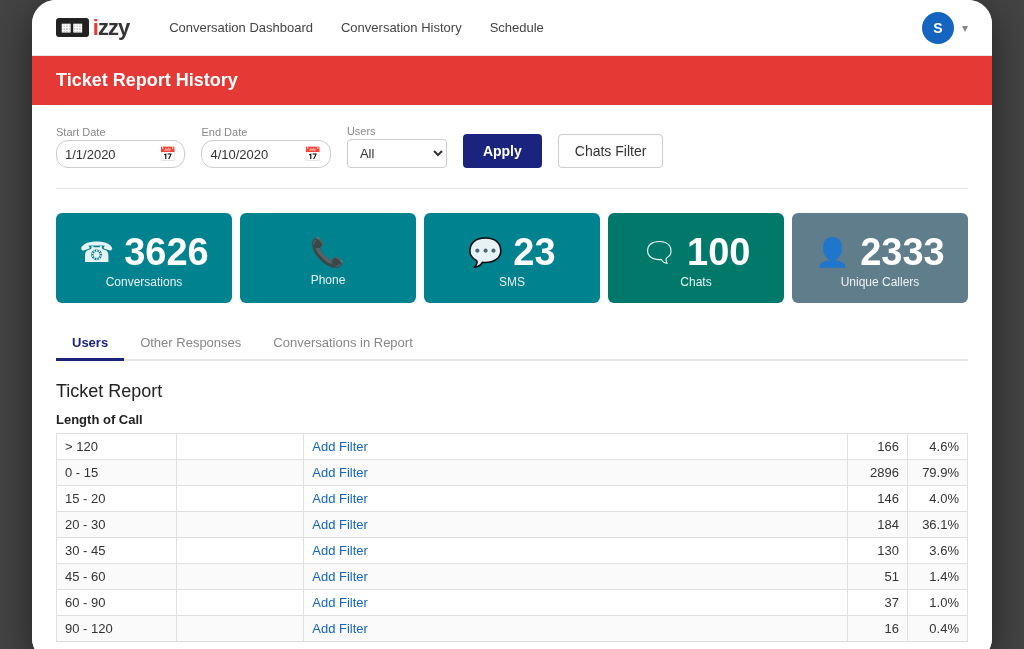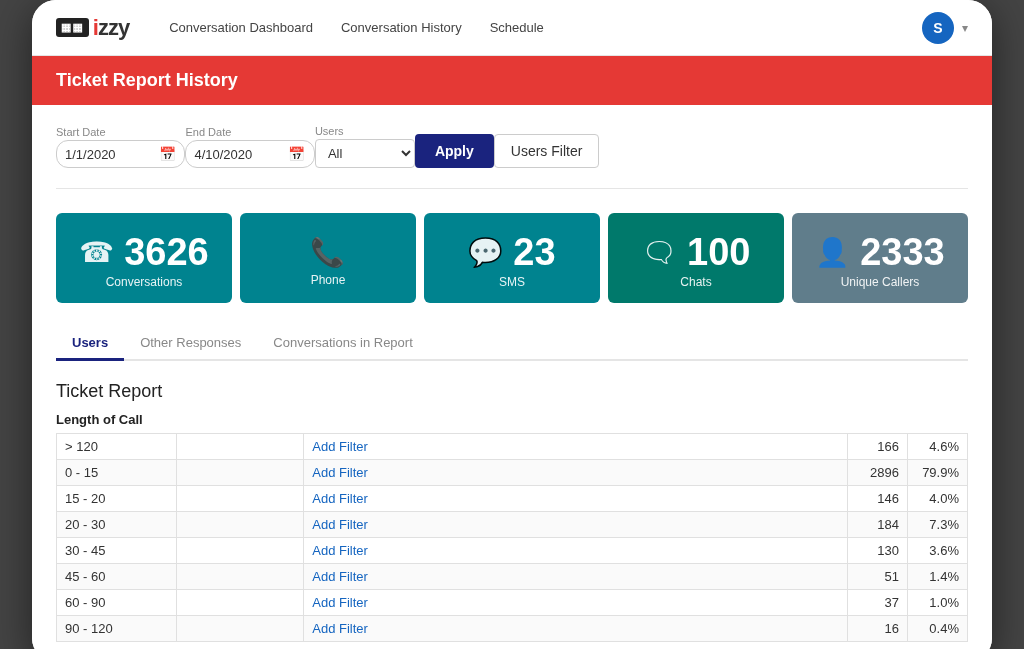--- a/index.html
+++ b/index.html
@@ -93,20 +93,21 @@
     }
     
     .main-content {
       padding: 20px 24px;
       background: #fff;
     }
     
     .filter-row {
       display: flex;
       align-items: flex-end;
+      gap: 16px;
       margin-bottom: 24px;
       padding-bottom: 20px;
       border-bottom: 1px solid #e5e5e5;
     }
     .filter-field {
       display: flex;
       flex-direction: column;
       gap: 2px;
     }
     .filter-label {
@@ -309,21 +310,21 @@
           <span class="cal-icon">📅</span>
         </div>
       </div>
       <div class="filter-select-wrap">
         <span class="filter-label">Users</span>
         <select class="filter-select">
           <option>All</option>
         </select>
       </div>
       <button class="btn-apply">Apply</button>
-      <button class="btn-clear">Users Filter</button>
+      <button class="btn-clear">Chats Filter</button>
     </div>
 
     <div class="stats-row">
       <div class="stat-card card-conversations">
         <div class="stat-card-inner">
           <span class="stat-icon">☎</span>
           <span class="stat-number">3626</span>
         </div>
         <div class="stat-label">Conversations</div>
       </div>
@@ -386,21 +387,21 @@
     <td style="flex:1"></td>
     <td class="add-filter">Add Filter</td>
     <td class="count">146</td>
     <td class="pct">4.0%</td>
   </tr>
             <tr>
     <td class="range">20 - 30</td>
     <td style="flex:1"></td>
     <td class="add-filter">Add Filter</td>
     <td class="count">184</td>
-    <td class="pct">7.3%</td>
+    <td class="pct">36.1%</td>
   </tr>
             <tr>
     <td class="range">30 - 45</td>
     <td style="flex:1"></td>
     <td class="add-filter">Add Filter</td>
     <td class="count">130</td>
     <td class="pct">3.6%</td>
   </tr>
             <tr>
     <td class="range">45 - 60</td>

